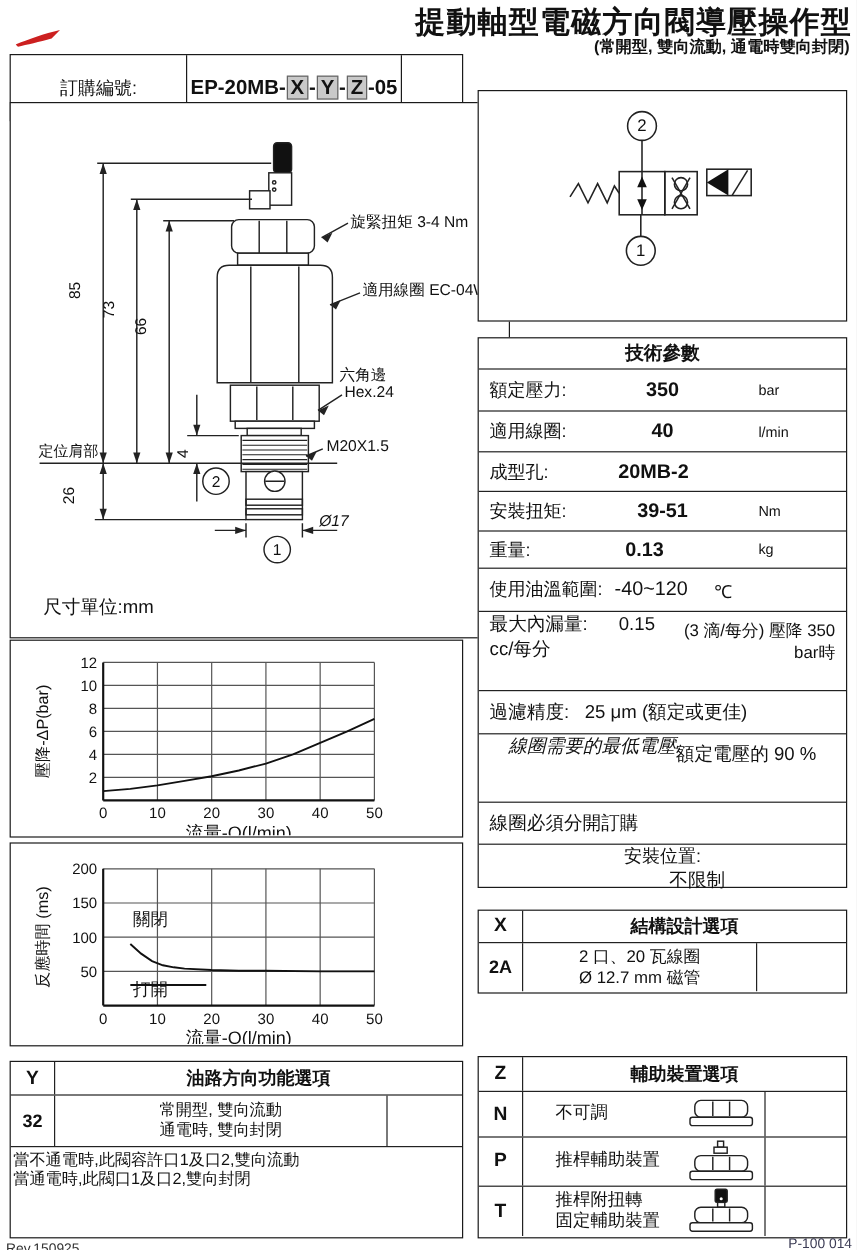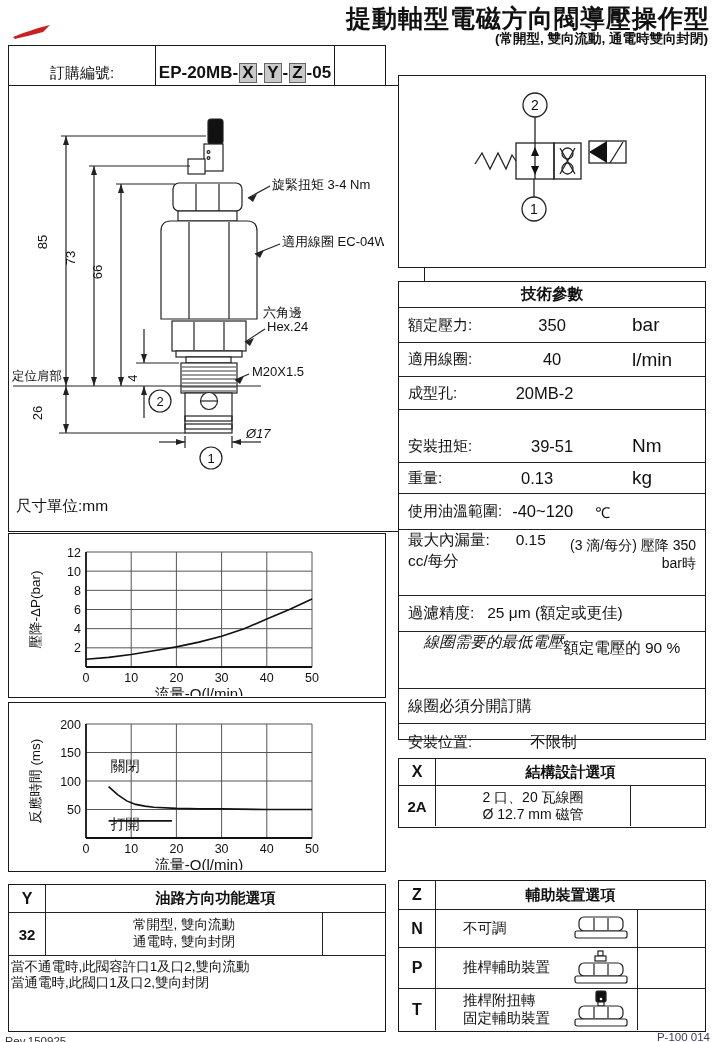--- a/index.html
+++ b/index.html
@@ -10,24 +10,24 @@
   .title{position:absolute;right:4px;top:2px;font-size:25px;font-weight:bold;letter-spacing:1px;white-space:nowrap;}
   .subtitle{position:absolute;right:6px;top:30px;font-size:13.5px;font-weight:bold;white-space:nowrap;}
   
   .order-inner{display:flex;height:100%;align-items:stretch;}
   .order-label{width:146px;display:flex;align-items:center;justify-content:center;font-size:15px;}
   .order-part{width:180px;border-left:1.6px solid #1a1a1a;border-right:1.6px solid #1a1a1a;
               display:flex;align-items:center;justify-content:center;font-size:17px;font-weight:bold;box-sizing:border-box;}
   .pn-box{display:inline-block;background:#c9c9c9;border:1px solid #666;padding:0 2px;margin:0 1px;line-height:1.1;}
   
   .trow{display:flex;align-items:center;border-bottom:1px solid #222;box-sizing:border-box;padding:0 9px;}
-  .trow:last-child{border-bottom:none;}
+  .trow:last-child{border-bottom:none;flex-direction:column;}
   .t-label{font-size:15px;}
-  .t-val{flex:1;text-align:center;font-size:16.5px;}
-  .t-unit{width:64px;text-align:left;font-size:19px;}
+  .t-val{flex:1;text-align:center;font-size:16.5px;font-weight:bold;}
+  .t-unit{width:64px;text-align:left;font-size:12px;}
   .t-head{display:flex;align-items:center;justify-content:center;font-weight:bold;font-size:15.5px;border-bottom:1px solid #222;box-sizing:border-box;}
   .multi{display:flex;flex-direction:row;justify-content:center;align-items:flex-start;}
   .ws-pre{white-space:pre-wrap;}
   
   .opt-head{display:flex;align-items:stretch;border-bottom:1px solid #222;box-sizing:border-box;}
   .opt-letter{width:37px;border-right:1px solid #222;display:flex;align-items:center;justify-content:center;
               font-weight:bold;font-size:16px;box-sizing:border-box;}
   .opt-title{flex:1;display:flex;align-items:center;justify-content:center;font-weight:bold;font-size:15px;}
   .opt-row{display:flex;align-items:stretch;border-bottom:1px solid #222;box-sizing:border-box;}
   .opt-row:last-child{border-bottom:none;}
@@ -60,21 +60,21 @@
           <span>-</span>
           <span class="pn-box">Y</span>
           <span>-</span>
           <span class="pn-box">Z</span>
           <span>-05</span>
         </div>
       <div style="flex:1;"></div>
     </div>
   </div>
 
-  <div class="box" style="left:8px;top:85px;width:417px;height:447px;">
+  <div class="box" style="left:8px;top:85px;width:417px;height:447px;text-align:center;">
     <svg width="375" height="444">
       <g stroke="#222" stroke-width="1.2" fill="none">
 
         <rect x="199" y="33" width="15" height="25" rx="3" fill="#111"></rect>
         <rect x="195" y="58" width="19" height="27" fill="#fff"></rect>
         <circle cx="199.5" cy="66" r="1.4"></circle>
         <circle cx="199.5" cy="72" r="1.4"></circle>
         <rect x="179" y="73" width="17" height="15" fill="#fff"></rect>
         <rect x="164" y="97" width="69" height="28" rx="6" fill="#fff"></rect>
         <line x1="187" y1="98" x2="187" y2="125"></line>
@@ -206,21 +206,21 @@
     <div class="trow" style="height:34px;">
         <span class="t-label">適用線圈:</span>
         <span class="t-val">40</span>
         <span class="t-unit">l/min</span>
       </div>
     <div class="trow" style="height:33px;">
         <span class="t-label">成型孔:</span>
         <span class="t-val">20MB-2</span>
         <span class="t-unit"></span>
       </div>
-    <div class="trow" style="height:33px;margin-top:20px;">
+    <div class="trow" style="height:33px;">
         <span class="t-label">安裝扭矩:</span>
         <span class="t-val">39-51</span>
         <span class="t-unit">Nm</span>
       </div>
     <div class="trow" style="height:31px;">
         <span class="t-label">重量:</span>
         <span class="t-val">0.13</span>
         <span class="t-unit">kg</span>
       </div>
     <div class="trow" style="height:36px;">

